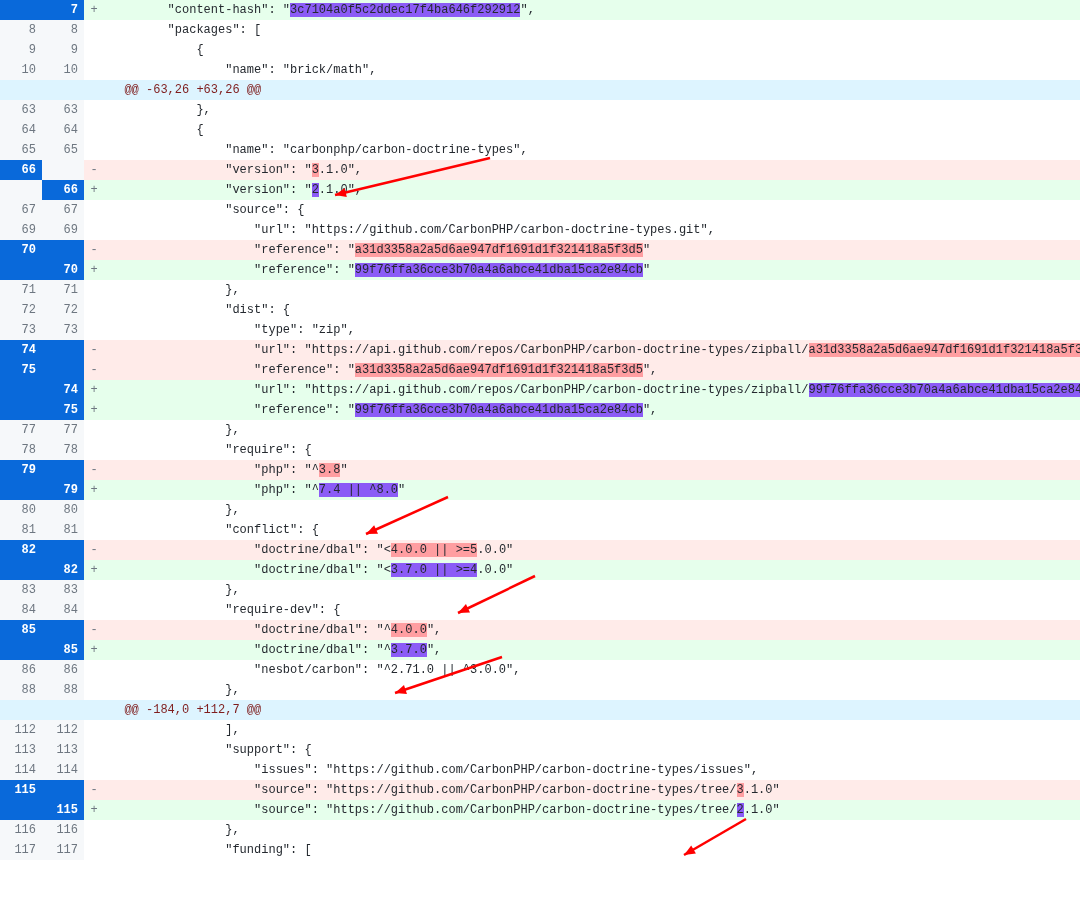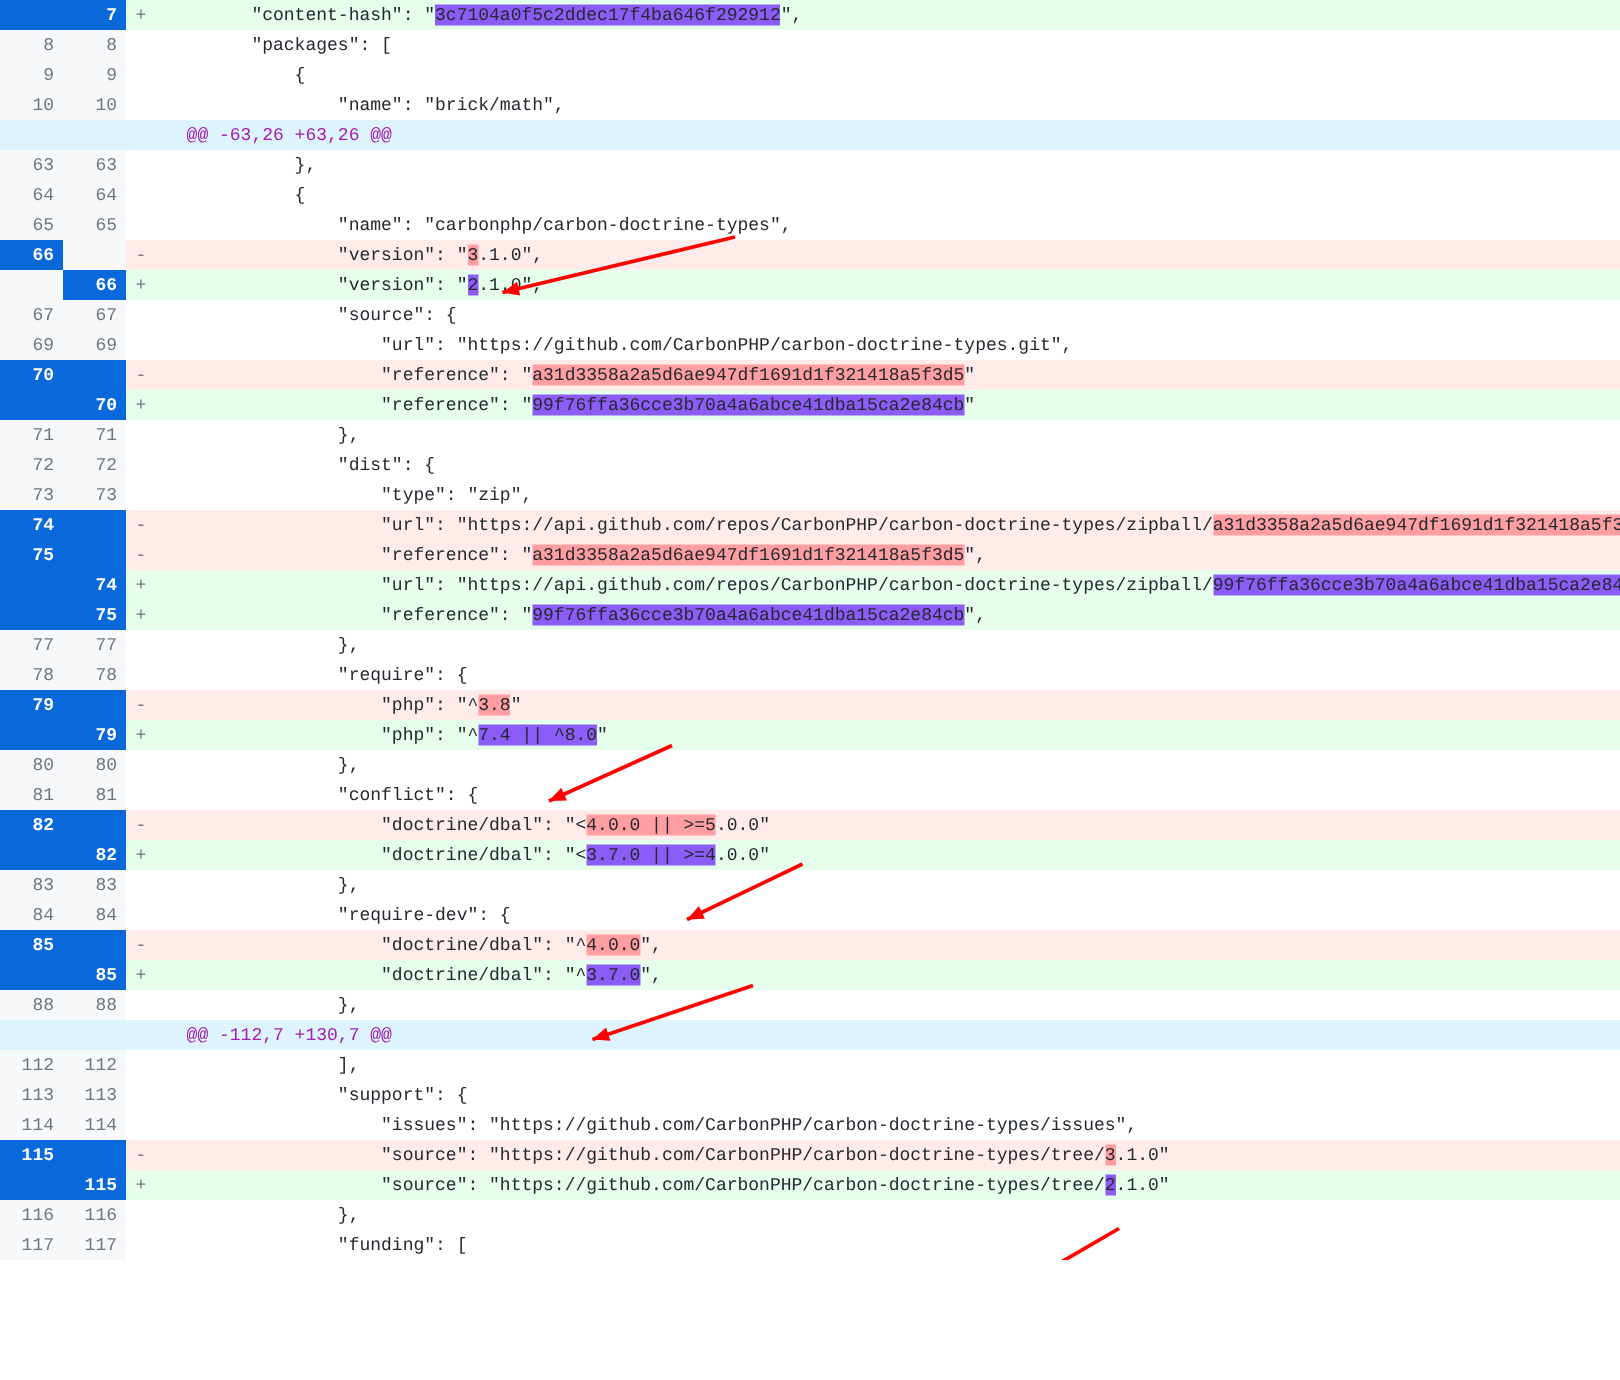--- a/index.html
+++ b/index.html
@@ -40,21 +40,21 @@
   td.sign {
     width: 20px;
     text-align: center;
     color: #6e7781;
   }
   td.code {
     font-family: Consolas, "Courier New", monospace;
   }
   tr.add td.sign, tr.add td.code { background: #e6ffec; }
   tr.del td.sign, tr.del td.code { background: #ffebe9; }
-  tr.hunk td { background: #ddf4ff; color: #a21caf; }
+  tr.hunk td { background: #ddf4ff; color: #7f1d1d; }
   tr.hunk td.num { background: #ddf4ff; }
   .hl-add { background: #8b5cf6; }
   .hl-del { background: #ff9ea1; }
   
   .arrow {
     position: absolute;
     pointer-events: none;
   }
   .arrow svg { display: block; }
 </style>
@@ -255,30 +255,36 @@
         <td class="sign">-</td>
         <td class="code">                    "doctrine/dbal": "^<span class="hl-del">4.0.0</span>",</td>
       </tr>
       <tr class="add">
         <td class="num sel"></td>
         <td class="num sel">85</td>
         <td class="sign">+</td>
         <td class="code">                    "doctrine/dbal": "^<span class="hl-add">3.7.0</span>",</td>
       </tr>
       <tr>
+        <td class="num">86</td>
+        <td class="num">86</td>
+        <td class="sign"></td>
+        <td class="code">                    "nesbot/carbon": "^2.71.0 || ^3.0.0",</td>
+      </tr>
+      <tr>
         <td class="num">88</td>
         <td class="num">88</td>
         <td class="sign"></td>
         <td class="code">                },</td>
       </tr>
       <tr class="hunk">
         <td class="num"></td>
         <td class="num"></td>
         <td class="sign"></td>
-        <td class="code">  @@ -112,7 +130,7 @@</td>
+        <td class="code">  @@ -184,0 +112,7 @@</td>
       </tr>
       <tr>
         <td class="num">112</td>
         <td class="num">112</td>
         <td class="sign"></td>
         <td class="code">                ],</td>
       </tr>
       <tr>
         <td class="num">113</td>
         <td class="num">113</td>

